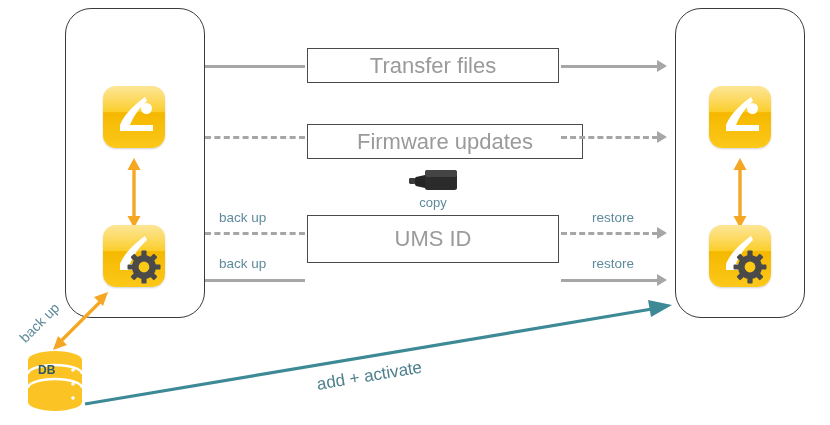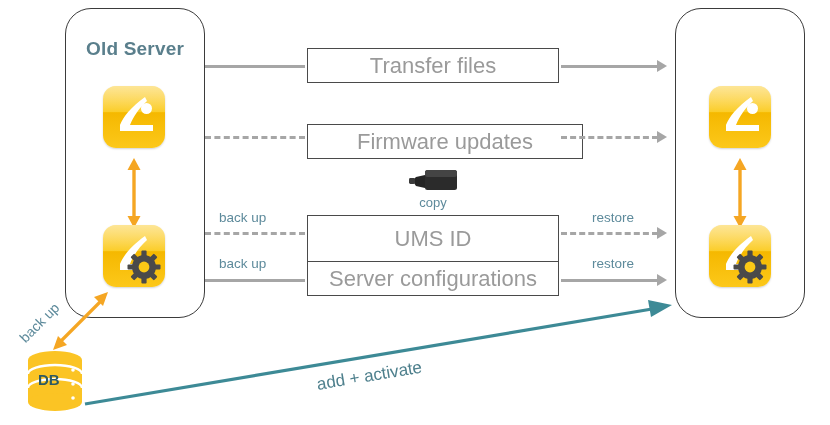--- a/index.html
+++ b/index.html
@@ -134,25 +134,24 @@
   .usb-icon {
     position: absolute;
   }
 
   
   .db-cyl {
     position: absolute;
   }
   .db-text {
     position: absolute;
-    font-size: 15px;
+    font-size: 12px;
     font-weight: bold;
     color: #2e5a63;
     white-space: nowrap;
-    margin-top: 8px;
   }
 
   
   .rot-label {
     position: absolute;
     font-size: 14px;
     color: #5d8a9b;
     white-space: nowrap;
     transform-origin: left center;
   }
@@ -162,21 +161,20 @@
   }
 
   svg { display: block; overflow: visible; }
 </style>
 </head>
 <body>
 
 <div id="canvas">
 
   <div class="server-box" style="left:65px; top:8px; width:140px; height:310px;"></div>
-  <div class="server-title" style="left:65px; top:38px; width:140px;">Old Server</div>
 
   <div class="app-icon" style="left:103px; top:86px;">
     <div class="gloss"></div>
     <svg class="swoosh" viewBox="0 0 44 44">
       <path d="M32 2 C18 12, 10 22, 7 30 L7 36 L40 36 L40 30 L17 30 C20 22, 27 12, 34 6 Z" fill="#ffffff"></path>
     </svg>
     <div class="dot"></div>
   </div>
 
   <svg class="orange-arrow" style="left:124px; top:158px;" width="20" height="70" viewBox="0 0 20 70">
@@ -263,21 +261,20 @@
 
   <div class="side-label" style="left:219px; top:210px;">back up</div>
   <div class="conn dashed" style="left:205px; top:232px; width:100px;"></div>
   <div class="item-box" style="left:307px; top:215px; width:252px; height:48px;">UMS ID</div>
   <div class="side-label" style="left:592px; top:210px;">restore</div>
   <div class="conn dashed" style="left:561px; top:232px; width:97px;"></div>
   <div class="conn-arrow" style="left:657px; top:227px;"></div>
 
   <div class="side-label" style="left:219px; top:256px;">back up</div>
   <div class="conn solid" style="left:205px; top:279px; width:100px;"></div>
-  <div class="item-box" style="left:307px; top:261px; width:252px; height:35px;">Server configurations</div>
   <div class="side-label" style="left:592px; top:256px;">restore</div>
   <div class="conn solid" style="left:561px; top:279px; width:97px;"></div>
   <div class="conn-arrow" style="left:657px; top:274px;"></div>
 
   <svg class="db-cyl" style="left:26px; top:350px;" width="58" height="62" viewBox="0 0 58 62">
     <ellipse cx="29" cy="10" rx="27" ry="9" fill="#fbc424"></ellipse>
     <rect x="2" y="10" width="54" height="14" fill="#fbc424"></rect>
     <ellipse cx="29" cy="24" rx="27" ry="9" fill="#fbc424" stroke="#ffffff" stroke-width="2.4"></ellipse>
     <rect x="2" y="24" width="54" height="14" fill="#fbc424"></rect>
     <ellipse cx="29" cy="38" rx="27" ry="9" fill="#fbc424" stroke="#ffffff" stroke-width="2.4"></ellipse>

